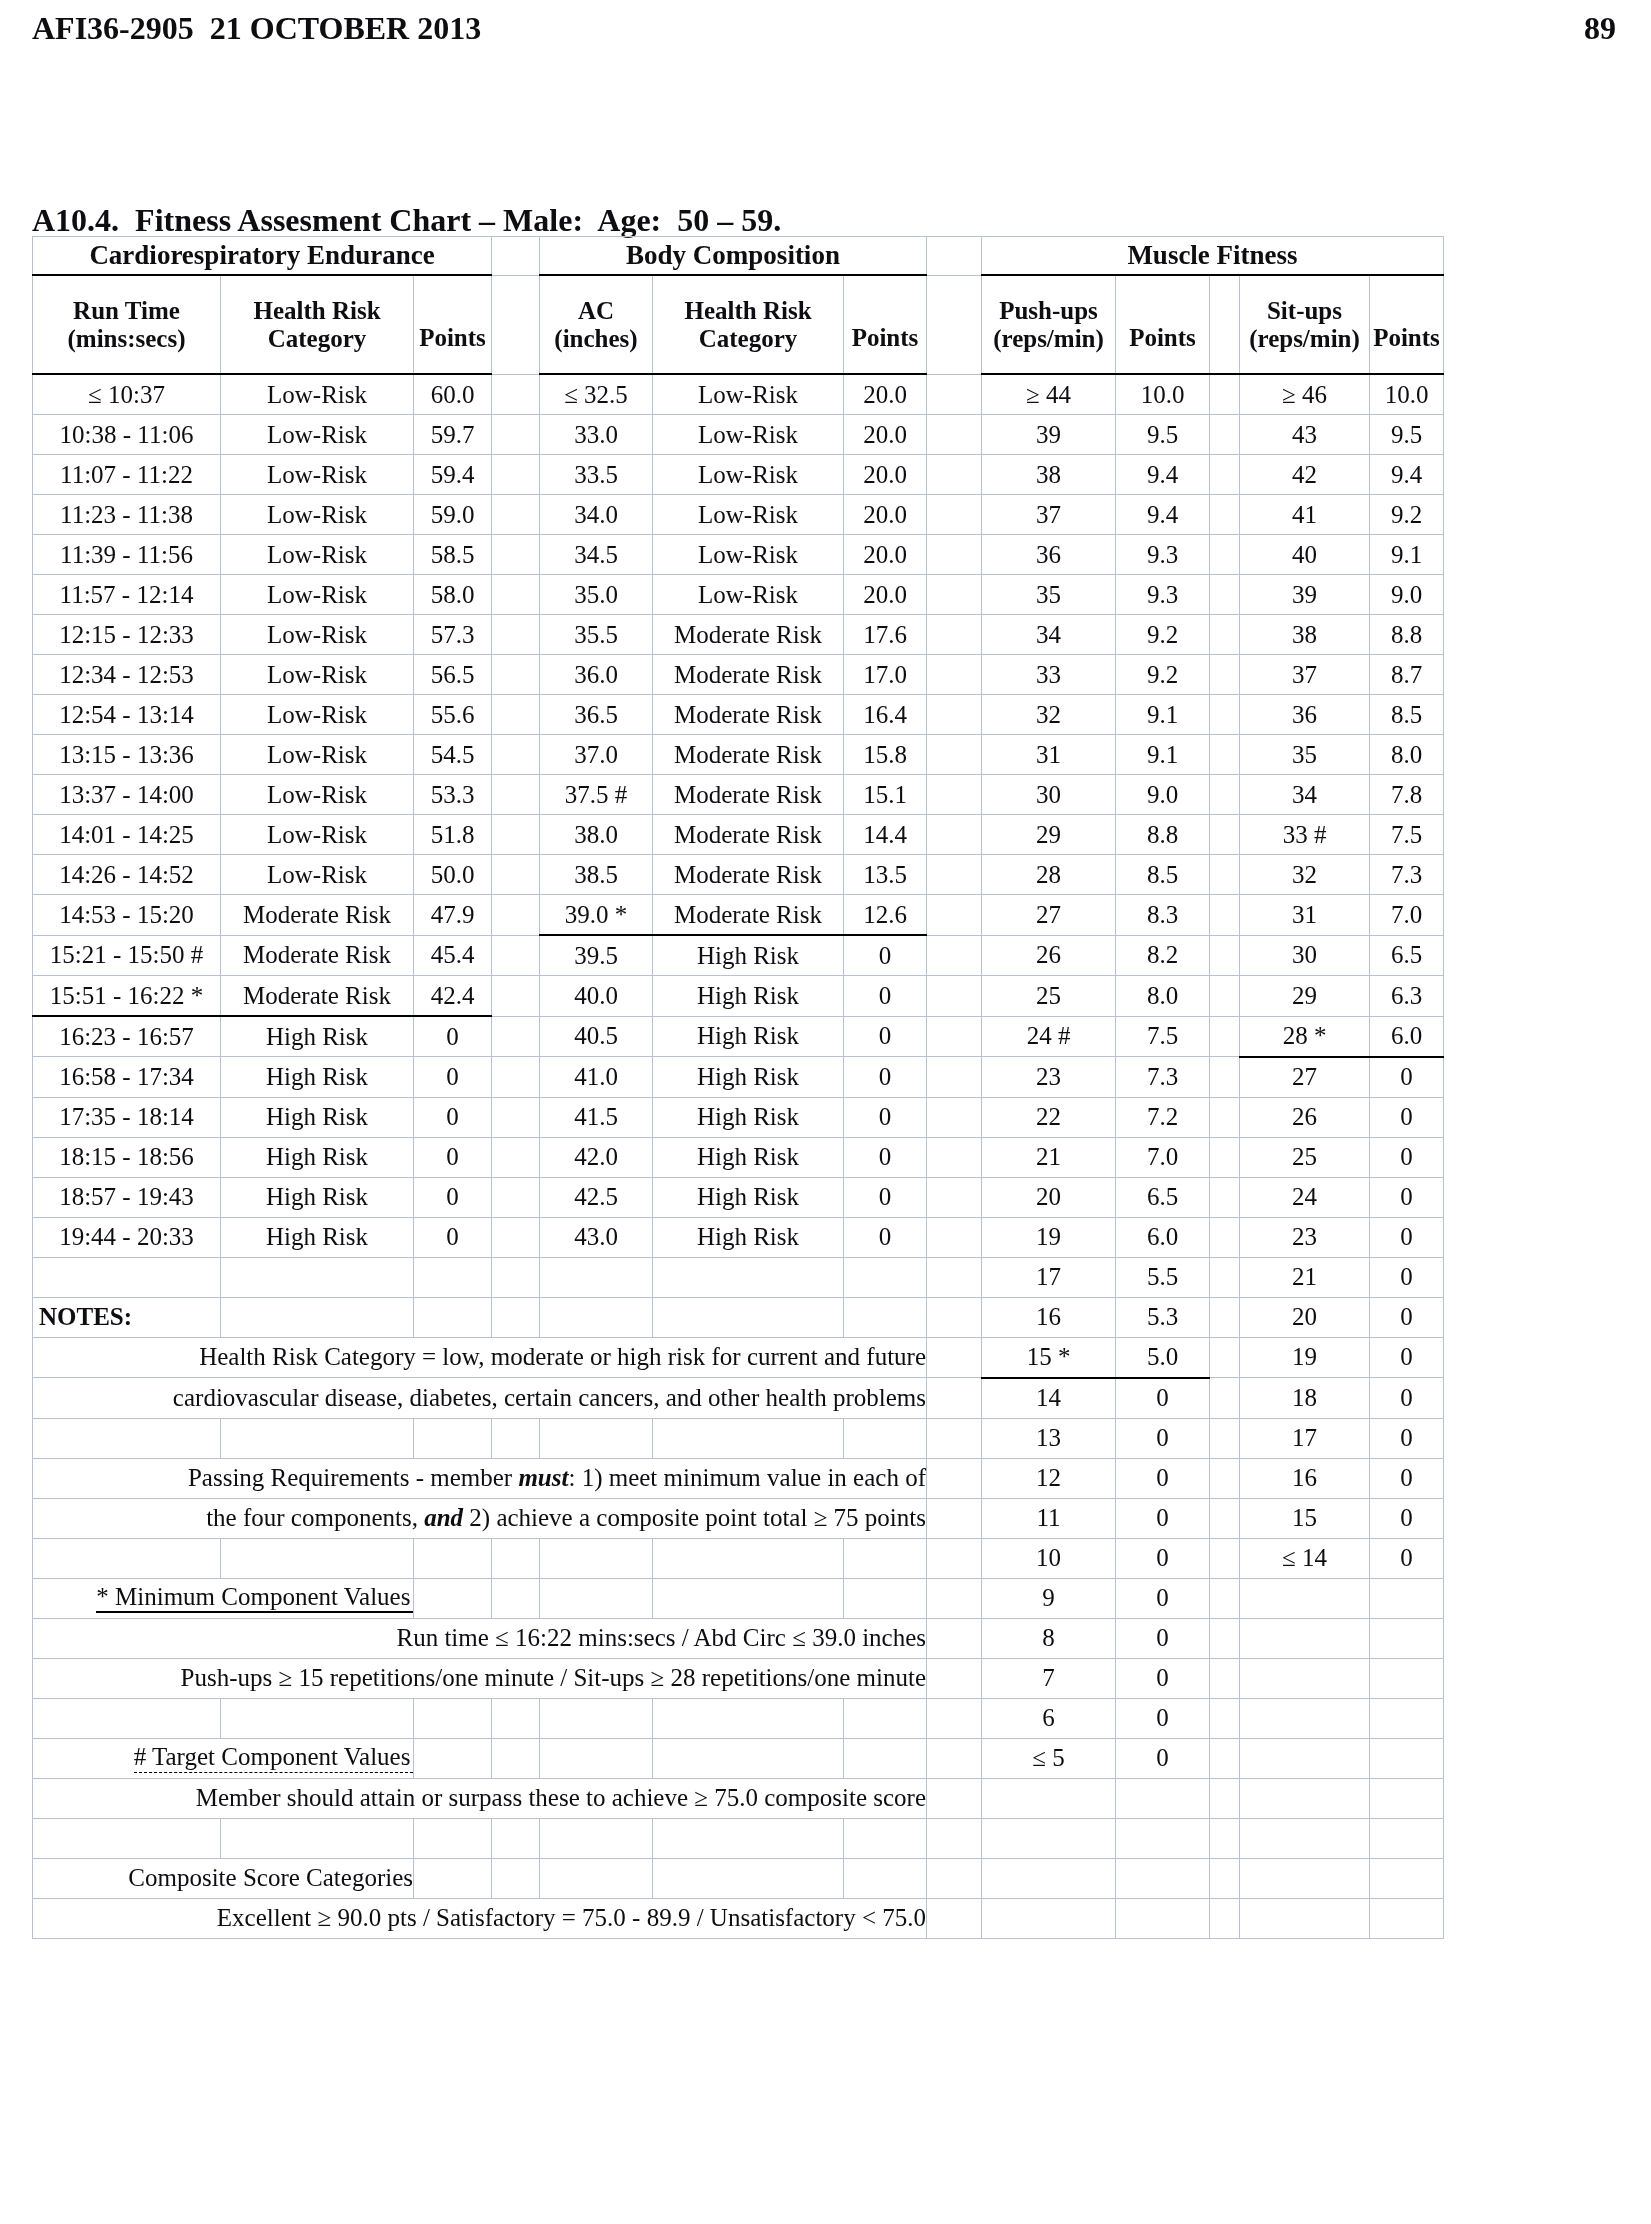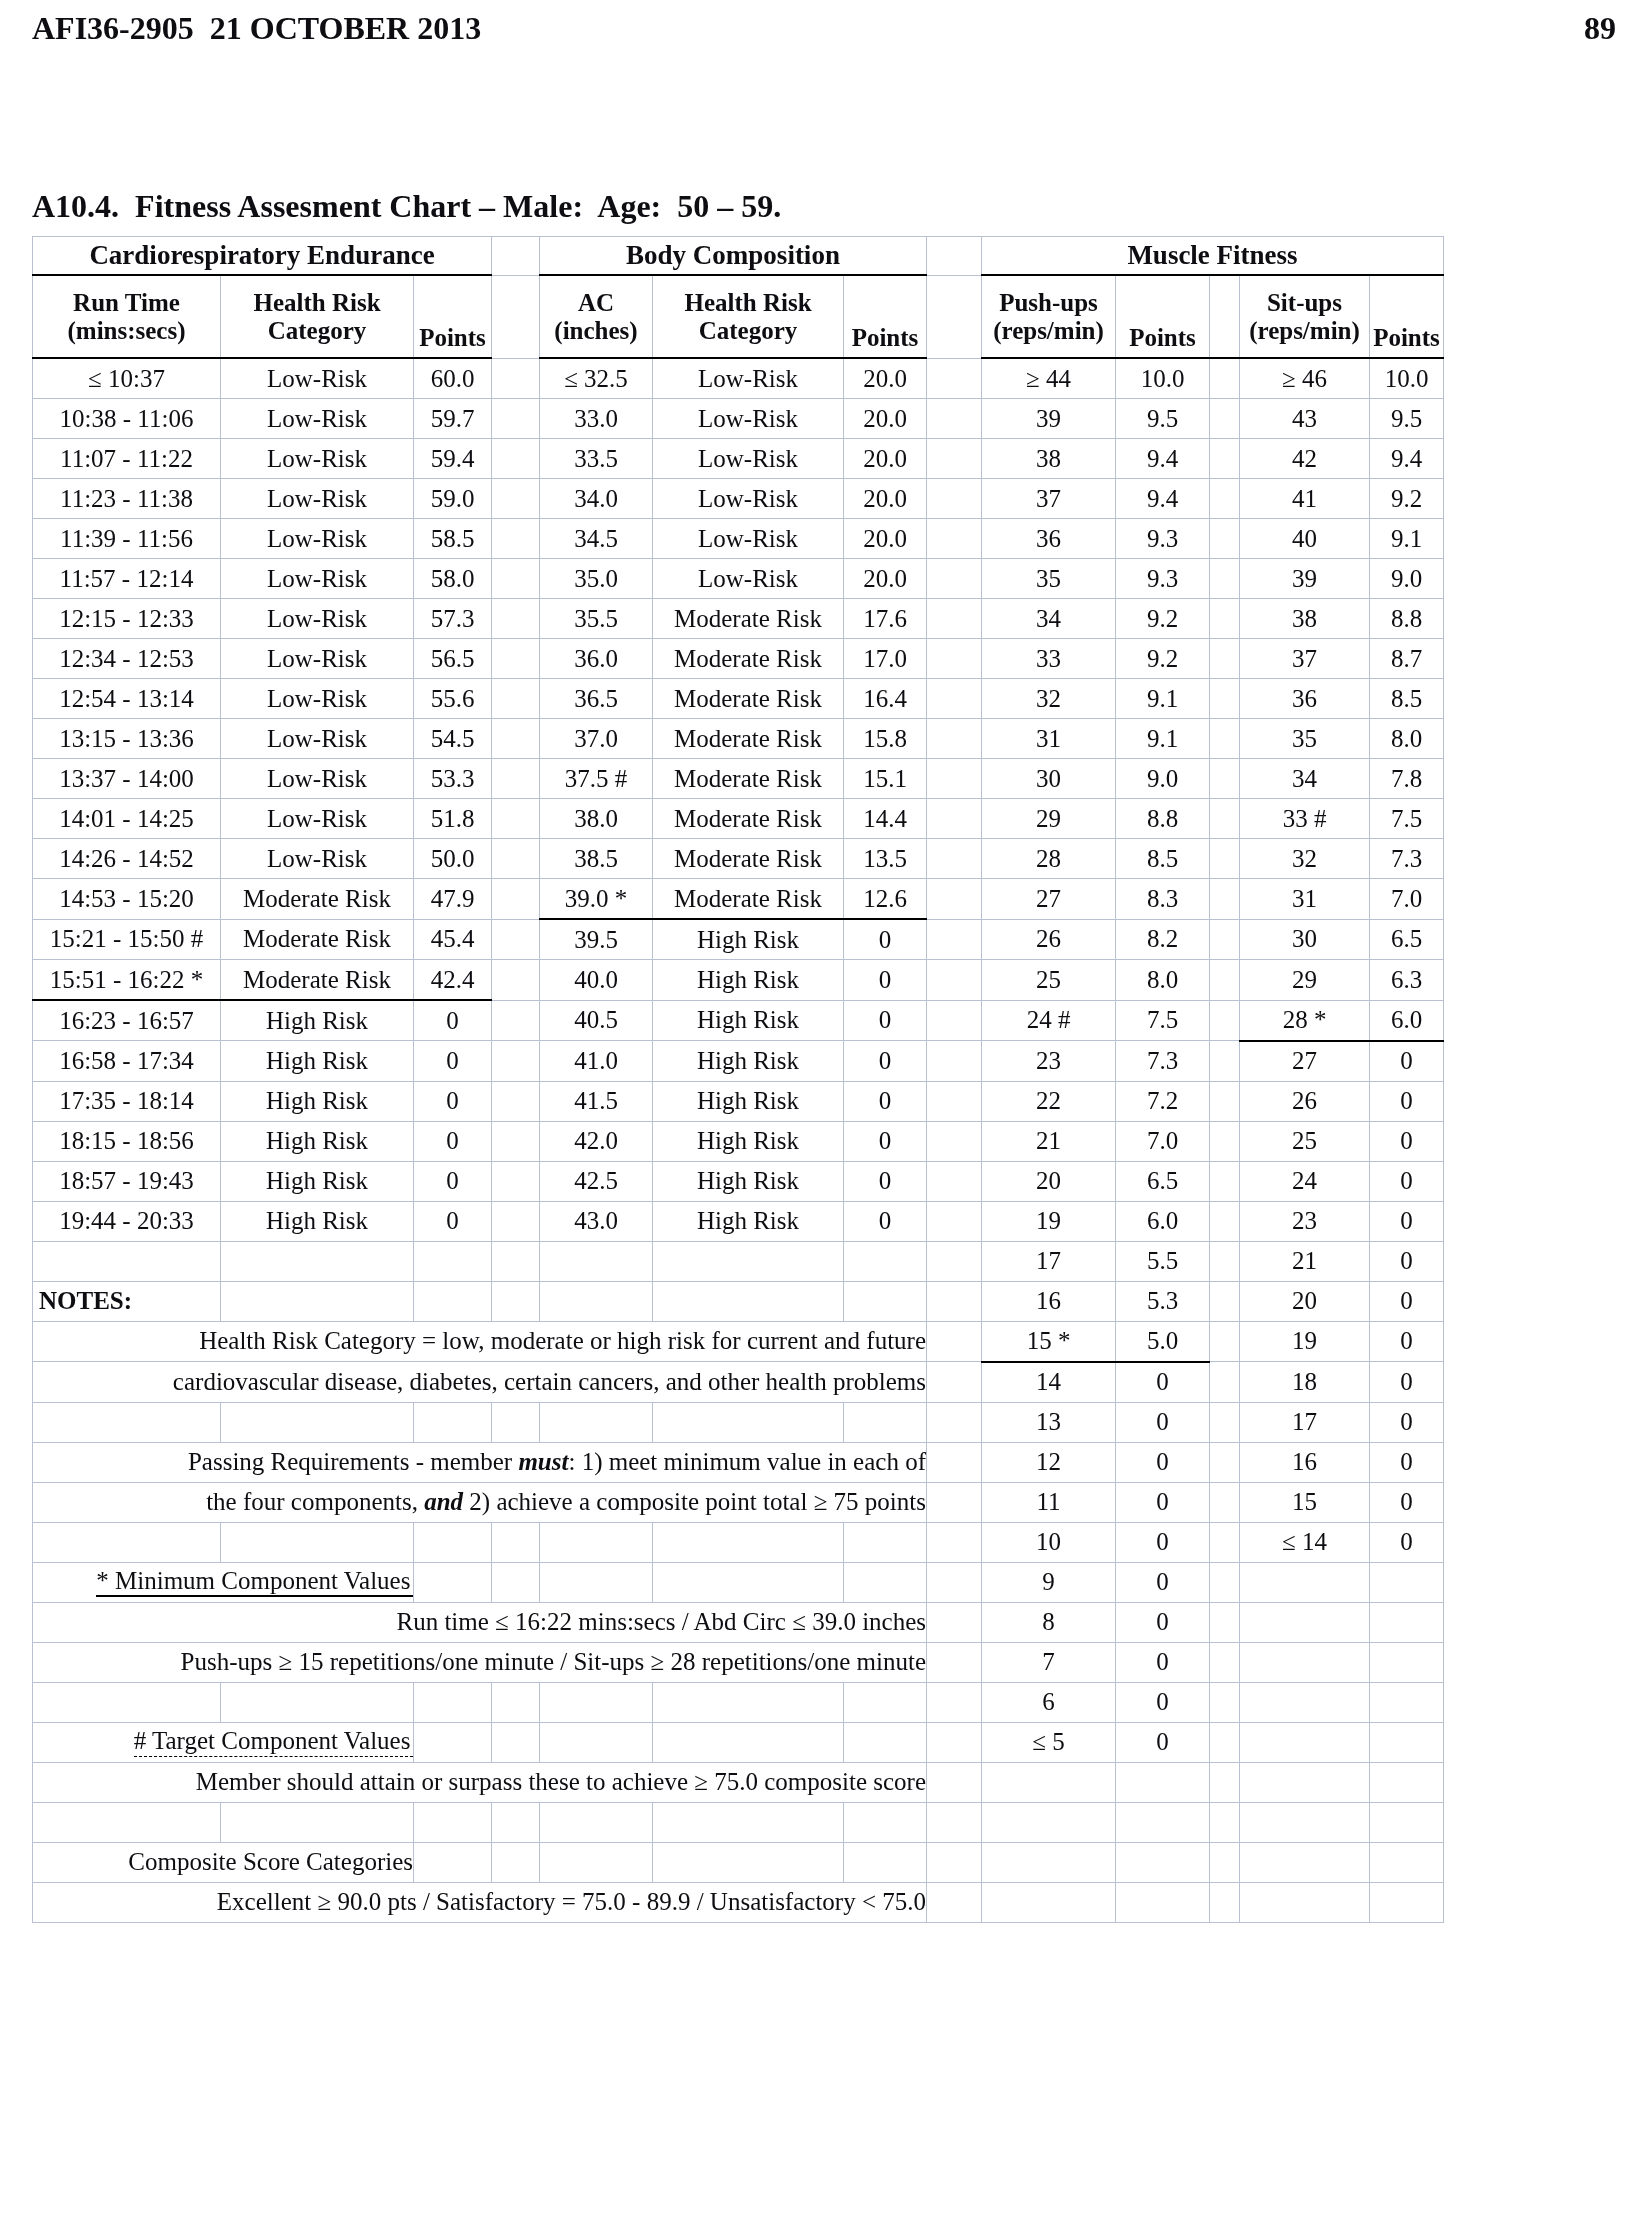--- a/index.html
+++ b/index.html
@@ -6,38 +6,38 @@
   body{
     width:1651px;height:2225px;background:#ffffff;position:relative;
     font-family:"Liberation Serif", serif;color:#0d0d12;
   }
   .page-header{
     position:absolute;top:10.4px;left:32px;right:35px;
     display:flex;justify-content:space-between;
     font-weight:bold;font-size:32px;white-space:pre;text-align:right;
   }
   .doc-title{
-    position:absolute;top:188px;left:32px;
+    position:absolute;top:202px;left:32px;
     font-weight:bold;font-size:32px;white-space:pre;
   }
   table{
     position:absolute;top:236px;left:32px;
     border-collapse:collapse;table-layout:fixed;
   }
   td{
     border:0.9px solid #b8c1d1;
     height:39px;padding:0;
     font-size:25px;text-align:center;vertical-align:middle;
     white-space:nowrap;overflow:hidden;
   }
   tr.rs td{height:37px;}
   tr.rh td{height:76px;}
   td.sec{font-weight:bold;font-size:27px;border-bottom:2.6px solid #000;}
   td.hdr{font-weight:bold;line-height:1.12;border-bottom:2.6px solid #000;}
-  td.hdr.pts{vertical-align:bottom;padding-bottom:5px;}
+  td.hdr.pts{vertical-align:bottom;padding-bottom:21px;}
   td.hsp{border-bottom:2.6px solid #000;}
   td.bd{border-bottom:1.7px dashed #000;}
   td.bs{border-bottom:2.6px solid #000;}
   td.ltxt{text-align:right;padding-left:3.5px;overflow:visible;}
   td.lab{text-align:left;padding-left:6px;font-weight:bold;}
   .us{border-bottom:2.6px solid #000;display:inline-block;padding:0 2.6px 0.9px 0;}
   .ud{border-bottom:1.7px dashed #000;display:inline-block;padding:0 2.6px 0.9px 0;}
 </style>
 </head>
 <body>

